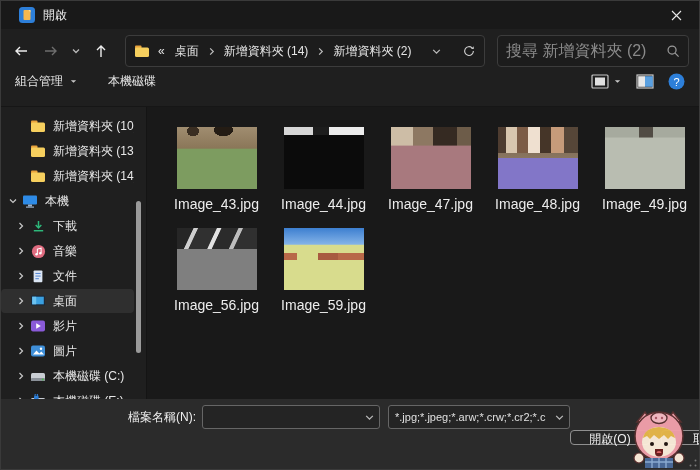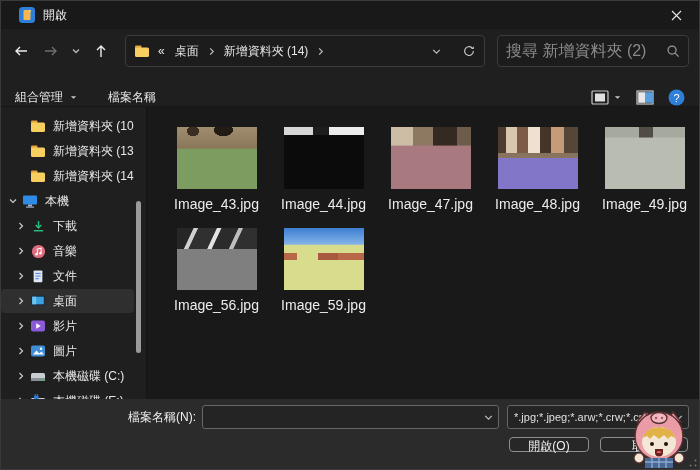--- a/index.html
+++ b/index.html
@@ -21,21 +21,21 @@
   .field { height:32px; background:#1c1c1c; border:1px solid #3c3c3c; border-radius:4px; display:flex; align-items:center; }
   .addressbar { flex:1; margin-left:8px; padding:0 8px; gap:6px; min-width:0; }
   .crumb { color:#e6e6e6; white-space:nowrap; cursor:default; padding:0 2px; }
   .crumb-sep { display:flex; align-items:center; color:#bdbdbd; }
   .addr-spacer { flex:1; }
   .searchbox { width:192px; margin-left:10px; padding:0 8px; gap:6px; flex:none; }
   .searchbox input { flex:1; min-width:0; background:transparent; border:none; outline:none; color:#d8d8d8; font-size:16px; font-family:inherit; }
   .searchbox input::placeholder { color:#8a8a8a; opacity:1; }
 
   
-  .toolbar { height:34px; flex:none; display:flex; align-items:flex-end; padding:0 14px; border-bottom:1px solid #161616; }
+  .toolbar { height:34px; flex:none; display:flex; align-items:flex-start; padding:0 14px; border-bottom:1px solid #161616; }
   .tool-item { display:flex; align-items:center; gap:6px; color:#e8e8e8; margin-right:30px; cursor:pointer; }
   .tool-right { margin-left:auto; display:flex; align-items:center; gap:14px; }
   .tool-icon-btn { display:flex; align-items:center; gap:4px; cursor:pointer; }
 
   
   .bodyarea { flex:1; display:flex; min-height:0; }
   .sidebar { width:146px; flex:none; position:relative; padding-top:6px; background:#1f1f1f; border-right:1px solid #141414; overflow:hidden; }
   .tree-row { height:24px; display:flex; align-items:center; margin:1px 12px 1px 0; padding-left:4px; border-radius:4px; cursor:pointer; }
   .tree-row.lvl1 { padding-left:12px; }
   .tree-row.selected { background:#2f2f2f; }
@@ -71,21 +71,21 @@
          background-size:100% 17%; background-position:top; }
   .t56 { background-color:#7f7f7f;
          background-image:linear-gradient(115deg,#262626 0 18%,#cfcfcf 19% 23%,#303030 24% 44%,#e2e2e2 45% 49%,#2b2b2b 50% 68%,#bdbdbd 69% 73%,#303030 74% 100%);
          background-size:100% 34%; background-position:top; }
   .t59 { background-color:#d8dc8d;
          background-image:linear-gradient(90deg,#b86848 0 16%,rgba(0,0,0,0) 16% 42%,#a85a40 42% 68%,#b86848 68% 100%),
                           linear-gradient(#3d7fd0,#85b4e8);
          background-size:100% 12%,100% 27%; background-position:0 46%,top; }
 
   
-  .footer { height:70px; flex:none; background:#2b2b2b; padding:6px 10px 8px; display:flex; flex-direction:column; }
+  .footer { height:70px; flex:none; background:#2b2b2b; padding:6px 10px 8px; display:flex; flex-direction:row; }
   .f-row1 { display:flex; align-items:center; height:24px; padding-left:117px; }
   .f-label { white-space:nowrap; margin-right:6px; color:#f0f0f0; }
   .combo { flex:1; height:24px; background:#242424; border:1px solid #666; border-radius:3px; display:flex; align-items:center; padding:0 4px 0 6px; min-width:0; }
   .combo input { flex:1; min-width:0; background:transparent; border:none; outline:none; color:#e8e8e8; font-size:12px; font-family:inherit; }
   .filetype { flex:none; width:182px; margin-left:8px; cursor:pointer; }
   .filetype .ft-text { flex:1; min-width:0; overflow:hidden; white-space:nowrap; font-size:11px; color:#e0e0e0; }
   .f-row2 { display:flex; align-items:center; justify-content:flex-end; gap:11px; margin-top:8px; padding-right:1px; }
   .dlg-btn { width:80px; height:15px; background:#272727; border:1px solid #8f8f8f; border-radius:4px; color:#f0f0f0; font-size:12px; font-family:inherit; cursor:pointer; }
   .dlg-btn.cancel { width:88px; }
 
@@ -151,20 +151,21 @@
           <svg width="9" height="9" viewBox="0 0 10 10">
             <path d="M3.5 1.5l3.5 3.5-3.5 3.5" stroke="#bdbdbd" stroke-width="1.3" fill="none"></path>
           </svg>
         </span>
       <span class="crumb">新增資料夾 (14)</span>
       <span class="crumb-sep">
           <svg width="9" height="9" viewBox="0 0 10 10">
             <path d="M3.5 1.5l3.5 3.5-3.5 3.5" stroke="#bdbdbd" stroke-width="1.3" fill="none"></path>
           </svg>
         </span>
+      <span class="crumb">新增資料夾 (2)</span>
       <span class="addr-spacer"></span>
       <span style="margin-right:14px;">
         <svg width="11" height="11" viewBox="0 0 10 10">
             <path d="M2 3.5l3 3 3-3" stroke="#b8b8b8" stroke-width="1.2" fill="none"></path>
           </svg>
       </span>
       <span>
         <svg width="14" height="14" viewBox="0 0 16 16">
             <path d="M13 8a5 5 0 1 1-1.5-3.5" stroke="#cccccc" stroke-width="1.3" fill="none"></path>
             <path d="M13.4 2.6v3.2h-3.2z" fill="#cccccc"></path>
@@ -184,21 +185,21 @@
   </div>
 
   <div class="toolbar">
     <span class="tool-item">
       <span>組合管理</span>
       <svg width="9" height="9" viewBox="0 0 10 10">
           <path d="M2 3.5l3 3 3-3" fill="#c8c8c8"></path>
         </svg>
     </span>
     <span class="tool-item">
-      <span>檔案名稱</span>
+      <span>本機磁碟</span>
     </span>
     <span class="tool-right">
       <span class="tool-icon-btn">
         <svg width="18" height="16" viewBox="0 0 18 16">
             <rect x="1" y="1" width="16" height="13" rx="1" stroke="#c8c8c8" stroke-width="1.2" fill="none"></rect>
             <rect x="4" y="3.5" width="10" height="8" fill="#e0e0e0"></rect>
           </svg>
         <svg width="9" height="9" viewBox="0 0 10 10">
             <path d="M2 3.5l3 3 3-3" fill="#c8c8c8"></path>
           </svg>

